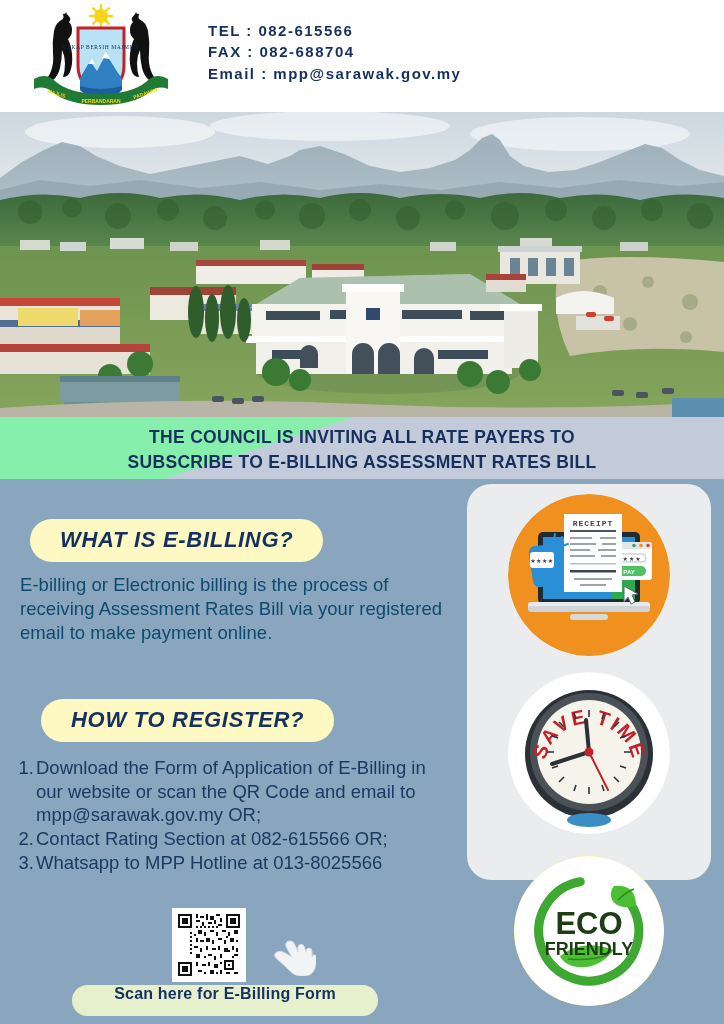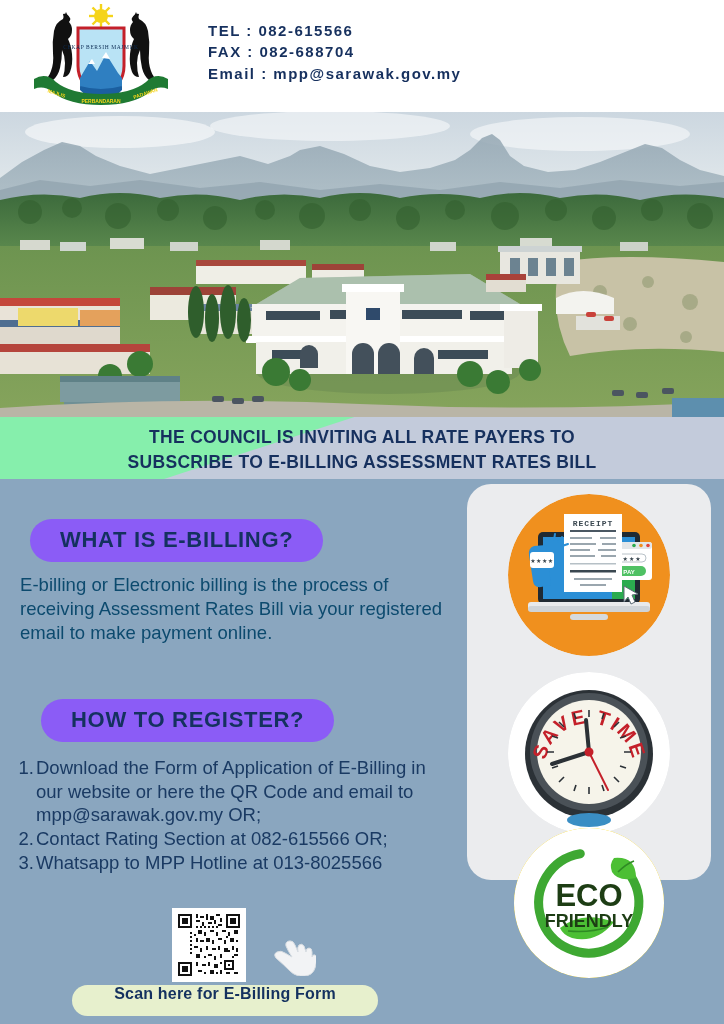--- a/index.html
+++ b/index.html
@@ -71,26 +71,27 @@
     position:absolute; left:0; top:478px; width:724px; height:546px;
     background:#8aa6bf;
   }
 
   
   .left-col {
     position:absolute; left:0; top:478px; width:462px; height:546px;
   }
   .pill {
     display:inline-block;
-    background:#8b5cf6;
+    background:#fef9c3;
     border-radius:40px;
     color:#14315f;
     font-weight:bold;
     letter-spacing:0.7px;
     white-space:nowrap;
+    font-style:italic;
   }
   .pill-whatis {
     position:absolute; left:30px; top:41px;
     padding:8px 30px 9px 30px;
     font-size:22px;
   }
   .pill-how {
     position:absolute; left:41px; top:221px;
     padding:8px 30px 9px 30px;
     font-size:22px;
@@ -139,21 +140,21 @@
     background:#ebecee;
     border-radius:24px;
   }
   .ill {
     position:absolute; left:50%; transform:translateX(-50%);
     border-radius:50%;
     overflow:hidden;
   }
   .ill-receipt { top:10px; width:162px; height:162px; }
   .ill-clock   { top:188px; width:162px; height:162px; }
-  .ill-eco     { top:344px; width:150px; height:150px; background:#fde047; }
+  .ill-eco     { top:372px; width:150px; height:150px; background:#fde047; }
 </style>
 </head>
 <body>
 
 <div id="poster">
 
   <div class="corner-tri"></div>
 
   <div class="header">
 
@@ -428,21 +429,21 @@
 
     <div class="pill pill-whatis">WHAT IS E-BILLING?</div>
 
     <div class="para">E-billing or Electronic billing is the process of receiving Assessment Rates Bill via your registered email to make payment online.</div>
 
     <div class="pill pill-how">HOW TO REGISTER?</div>
 
     <div class="steps">
       <div class="step">
         <span class="step-num">1.</span>
-        <span class="step-txt">Download the Form of Application of E-Billing in our website or here the QR Code and email to mpp@sarawak.gov.my OR;</span>
+        <span class="step-txt">Download the Form of Application of E-Billing in our website or scan the QR Code and email to mpp@sarawak.gov.my OR;</span>
       </div>
       <div class="step">
         <span class="step-num">2.</span>
         <span class="step-txt">Contact Rating Section at 082-615566 OR;</span>
       </div>
       <div class="step">
         <span class="step-num">3.</span>
         <span class="step-txt">Whatsapp to MPP Hotline at 013-8025566</span>
       </div>
     </div>

